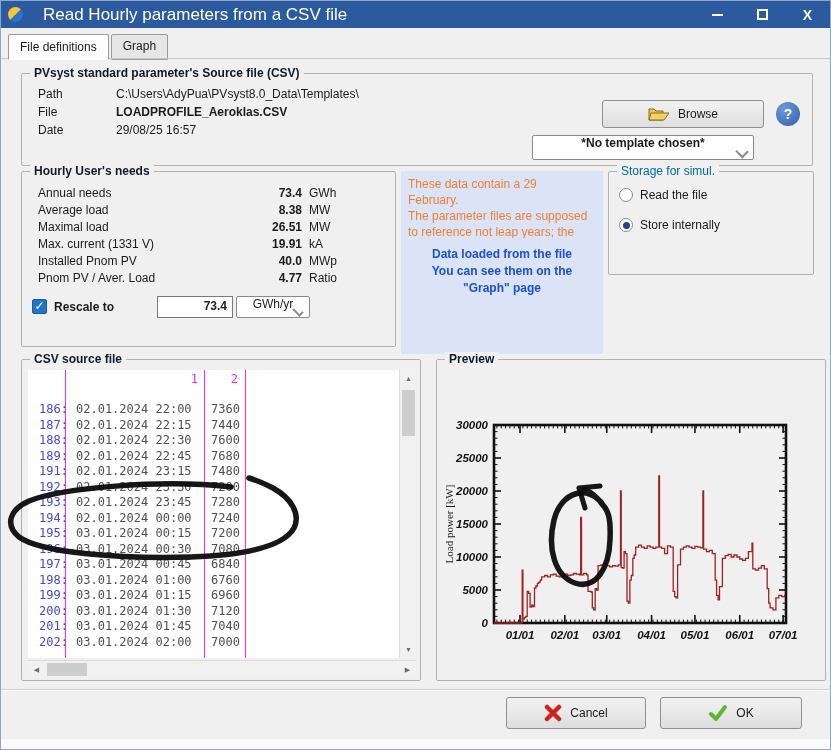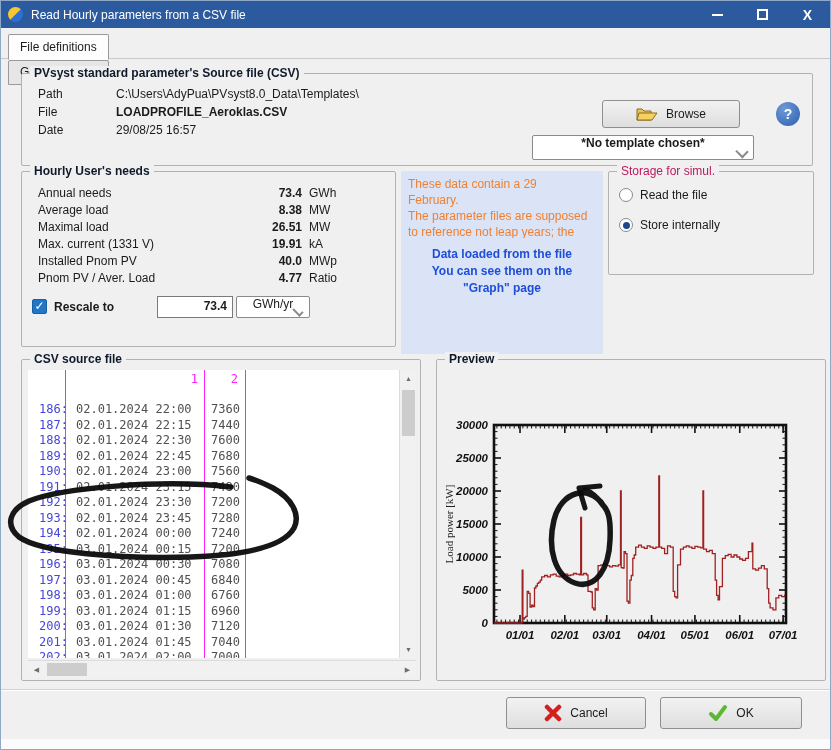--- a/index.html
+++ b/index.html
@@ -5,42 +5,42 @@
   * { box-sizing: border-box; margin: 0; padding: 0; }
   html,body { background:#c9c9c9; }
   .window{
     position:relative; width:831px; height:750px; background:#f0f0f0;
     font-family:"Liberation Sans",sans-serif; font-size:12px; color:#1b1b1b;
     border:1px solid #8fa8c8; overflow:hidden;
   }
   
   .titlebar{position:absolute;left:0;top:0;width:100%;height:27px;background:#2b5a9e;color:#fff;display:flex;align-items:center;}
   .app-icon{width:15px;height:15px;border-radius:50%;margin-left:7px;background:linear-gradient(135deg,#f5c832 0 48%,#2f6fd0 52% 100%);}
-  .tb-title{margin-left:8px;font-size:12px;}
+  .tb-title{margin-left:20px;font-size:17px;}
   .win-controls{margin-left:auto;display:flex;align-items:center;height:100%;}
   .wc{width:45px;height:100%;display:flex;align-items:center;justify-content:center;color:#fff;}
   .wc-min .bar{width:11px;height:2px;background:#fff;}
   .wc-max .box{width:11px;height:11px;border:2px solid #fff;}
   .wc-close{font-weight:bold;font-size:14px;}
   
-  .tabs{position:absolute;left:7px;top:33px;display:flex;flex-direction:column;}
+  .tabs{position:absolute;left:7px;top:33px;display:flex;}
   .tab{padding:4px 11px 5px;border:1px solid #9a9a9a;background:#e6e6e6;margin-right:2px;border-radius:2px 2px 0 0;}
   .tab.active{background:#fdfdfd;border-bottom:1px solid #fdfdfd;padding-top:5px;position:relative;z-index:2;}
   .tabline{position:absolute;left:0;top:57px;width:100%;border-top:1px solid #c8c8c8;}
   
   .gb{position:absolute;border:1px solid #b2b2b2;border-radius:2px;background:#f0f0f0;}
   .gt{position:absolute;top:-8px;left:8px;background:#f0f0f0;padding:0 4px;font-weight:bold;color:#101a2b;}
-  .gt.plain{font-weight:normal;color:#be185d;}
+  .gt.plain{font-weight:normal;color:#0369a1;}
   
   #gb-source{left:20px;top:72px;width:792px;height:93px;}
   .srow{position:absolute;left:16px;width:480px;}
   .srow .lab{display:inline-block;width:78px;}
   .bold{font-weight:bold;}
   .btn{display:flex;align-items:center;justify-content:center;gap:8px;background:linear-gradient(#f2f2f2,#dedede);border:1px solid #8f8f8f;border-radius:3px;}
-  #browse-btn{position:absolute;left:580px;top:26px;width:138px;height:28px;}
+  #browse-btn{position:absolute;left:580px;top:26px;width:162px;height:28px;}
   #help-icon{position:absolute;left:754px;top:28px;width:24px;height:24px;border-radius:50%;background:radial-gradient(circle at 35% 30%,#6e9ad8,#2e5fae);color:#fff;font-weight:bold;font-size:14px;display:flex;align-items:center;justify-content:center;}
   .select{position:absolute;display:flex;align-items:center;background:#fff;border:1px solid #8a8a8a;border-radius:2px;padding:0 6px;flex-direction:column;}
   .select .chev{margin-left:auto;width:10px;height:10px;border-right:2px solid #8a8a8a;border-bottom:2px solid #8a8a8a;transform:rotate(45deg) translate(-2px,-2px);}
   #template-select{left:510px;top:61px;width:222px;height:25px;font-weight:bold;}
   
   #gb-needs{left:20px;top:170px;width:375px;height:176px;}
   #needs-rows{position:absolute;left:16px;top:12px;width:330px;}
   .nrow{display:flex;height:17px;align-items:center;}
   .nrow .nl{width:172px;}
   .nrow .nv{width:92px;text-align:right;font-weight:bold;}
@@ -229,25 +229,20 @@
           </div>
           <div class="crow">
             <span class="ln">188:</span>
             <span class="dt">02.01.2024 22:30</span>
             <span class="val">7600</span>
           </div>
           <div class="crow">
             <span class="ln">189:</span>
             <span class="dt">02.01.2024 22:45</span>
             <span class="val">7680</span>
-          </div>
-          <div class="crow">
-            <span class="ln">190:</span>
-            <span class="dt">02.01.2024 23:00</span>
-            <span class="val">7560</span>
           </div>
           <div class="crow">
             <span class="ln">191:</span>
             <span class="dt">02.01.2024 23:15</span>
             <span class="val">7480</span>
           </div>
           <div class="crow">
             <span class="ln">192:</span>
             <span class="dt">02.01.2024 23:30</span>
             <span class="val">7200</span>

